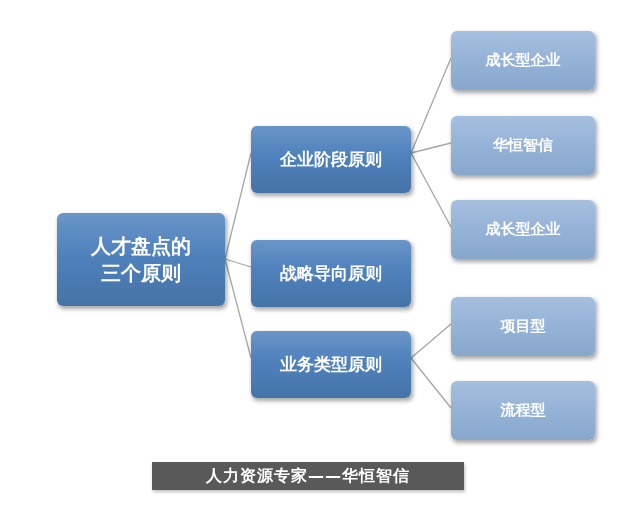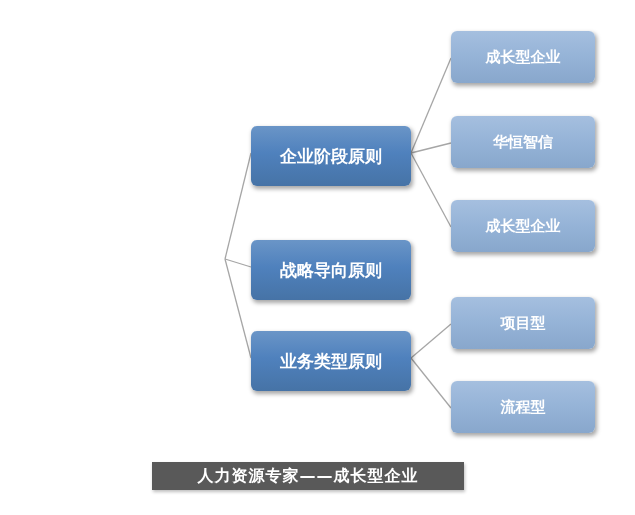--- a/index.html
+++ b/index.html
@@ -46,31 +46,31 @@
     left: 57px;
     top: 213px;
     width: 168px;
     height: 93px;
     font-size: 20px;
     font-weight: 600;
   }
   .branch-node {
     left: 251px;
     width: 160px;
-    height: 60px;
+    height: 67px;
     font-size: 17px;
     font-weight: 600;
   }
   .branch-1 { top: 126px; }
   .branch-2 { top: 240px; }
   .branch-3 { top: 331px; }
   .leaf-node {
     left: 451px;
     width: 144px;
-    height: 52px;
+    height: 59px;
     font-size: 15px;
     font-weight: 600;
   }
   .leaf-1 { top: 31px; }
   .leaf-2 { top: 116px; }
   .leaf-3 { top: 200px; }
   .leaf-4 { top: 297px; }
   .leaf-5 { top: 381px; }
   .footer-banner {
     position: absolute;
@@ -101,32 +101,36 @@
     <line x1="225" y1="259" x2="251" y2="358" stroke="#a6a6a6" stroke-width="1.3"></line>
 
     <line x1="411" y1="153" x2="451" y2="58" stroke="#a6a6a6" stroke-width="1.3"></line>
     <line x1="411" y1="153" x2="451" y2="143" stroke="#a6a6a6" stroke-width="1.3"></line>
     <line x1="411" y1="153" x2="451" y2="227" stroke="#a6a6a6" stroke-width="1.3"></line>
 
     <line x1="411" y1="358" x2="451" y2="324" stroke="#a6a6a6" stroke-width="1.3"></line>
     <line x1="411" y1="358" x2="451" y2="408" stroke="#a6a6a6" stroke-width="1.3"></line>
   </svg>
 
+  <div class="node primary root-node">
+    <span>人才盘点的</span>
+    <span>三个原则</span>
+  </div>
 
   <div class="node primary branch-node branch-1">企业阶段原则</div>
 
   <div class="node primary branch-node branch-3">业务类型原则</div>
 
   <div class="node primary branch-node branch-2">战略导向原则</div>
 
   <div class="node secondary leaf-node leaf-1">成长型企业</div>
 
   <div class="node secondary leaf-node leaf-2">华恒智信</div>
 
   <div class="node secondary leaf-node leaf-3">成长型企业</div>
 
   <div class="node secondary leaf-node leaf-4">项目型</div>
 
   <div class="node secondary leaf-node leaf-5">流程型</div>
 
-  <div class="footer-banner">人力资源专家——成长型企业</div>
+  <div class="footer-banner">人力资源专家——华恒智信</div>
 
 </div>
 
 </body></html>

